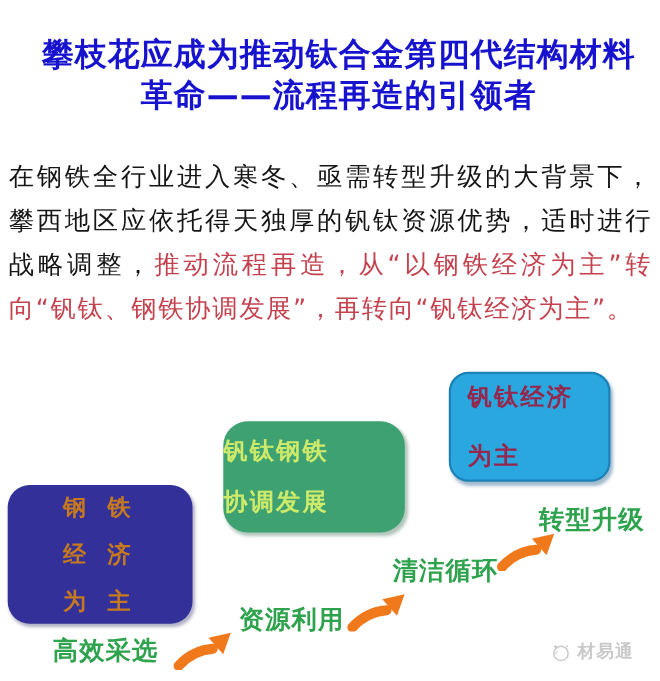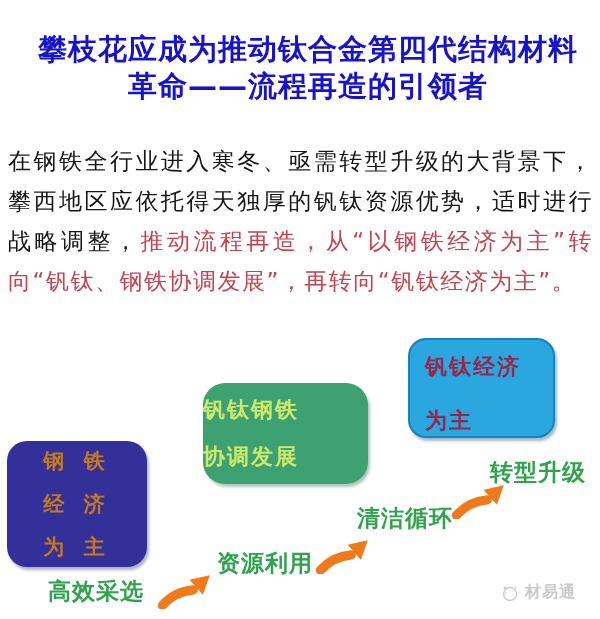--- a/index.html
+++ b/index.html
@@ -20,35 +20,34 @@
     letter-spacing:1.5px;
   }
   .body-text .red{color:#C4424E;}
   
   .dbox{
     position:absolute;font-weight:bold;box-sizing:border-box;
     display:flex;flex-direction:column;justify-content:center;
   }
   .dbox .bline{display:block;}
   .box-steel{
-    left:7px;top:441px;width:140px;height:126px;background:#333199;
+    left:7px;top:441px;width:168px;height:126px;background:#333199;
     border-radius:20px;color:#C6791F;font-size:21px;text-align:center;
     letter-spacing:6px;gap:15px;box-shadow:2px 3px 3px rgba(30,30,90,0.35);
   }
   .box-green{
     left:203px;top:383px;width:165px;height:101px;background:#3EA172;
     border-radius:22px;color:#CEEA6A;font-size:22px;
     letter-spacing:2px;gap:17px;box-shadow:2px 3px 3px rgba(30,90,60,0.35);
   }
   .box-cyan{
     left:408px;top:338px;width:147px;height:100px;background:#2AA7DF;
     border:2px solid #1B82B8;border-radius:18px;color:#96264B;font-size:22px;
     padding-left:15px;letter-spacing:2px;gap:24px;
     box-shadow:2px 3px 3px rgba(20,80,130,0.4);
-    justify-content:flex-end;
   }
   
   .step{
     position:absolute;color:#2EA24C;font-weight:bold;font-size:23px;
     letter-spacing:1px;white-space:nowrap;
   }
   .step-1{left:48px;top:576px;}
   .step-2{left:217px;top:548px;}
   .step-3{left:357px;top:503px;}
   .step-4{left:490px;top:457px;font-family:Liberation Mono, monospace;}

